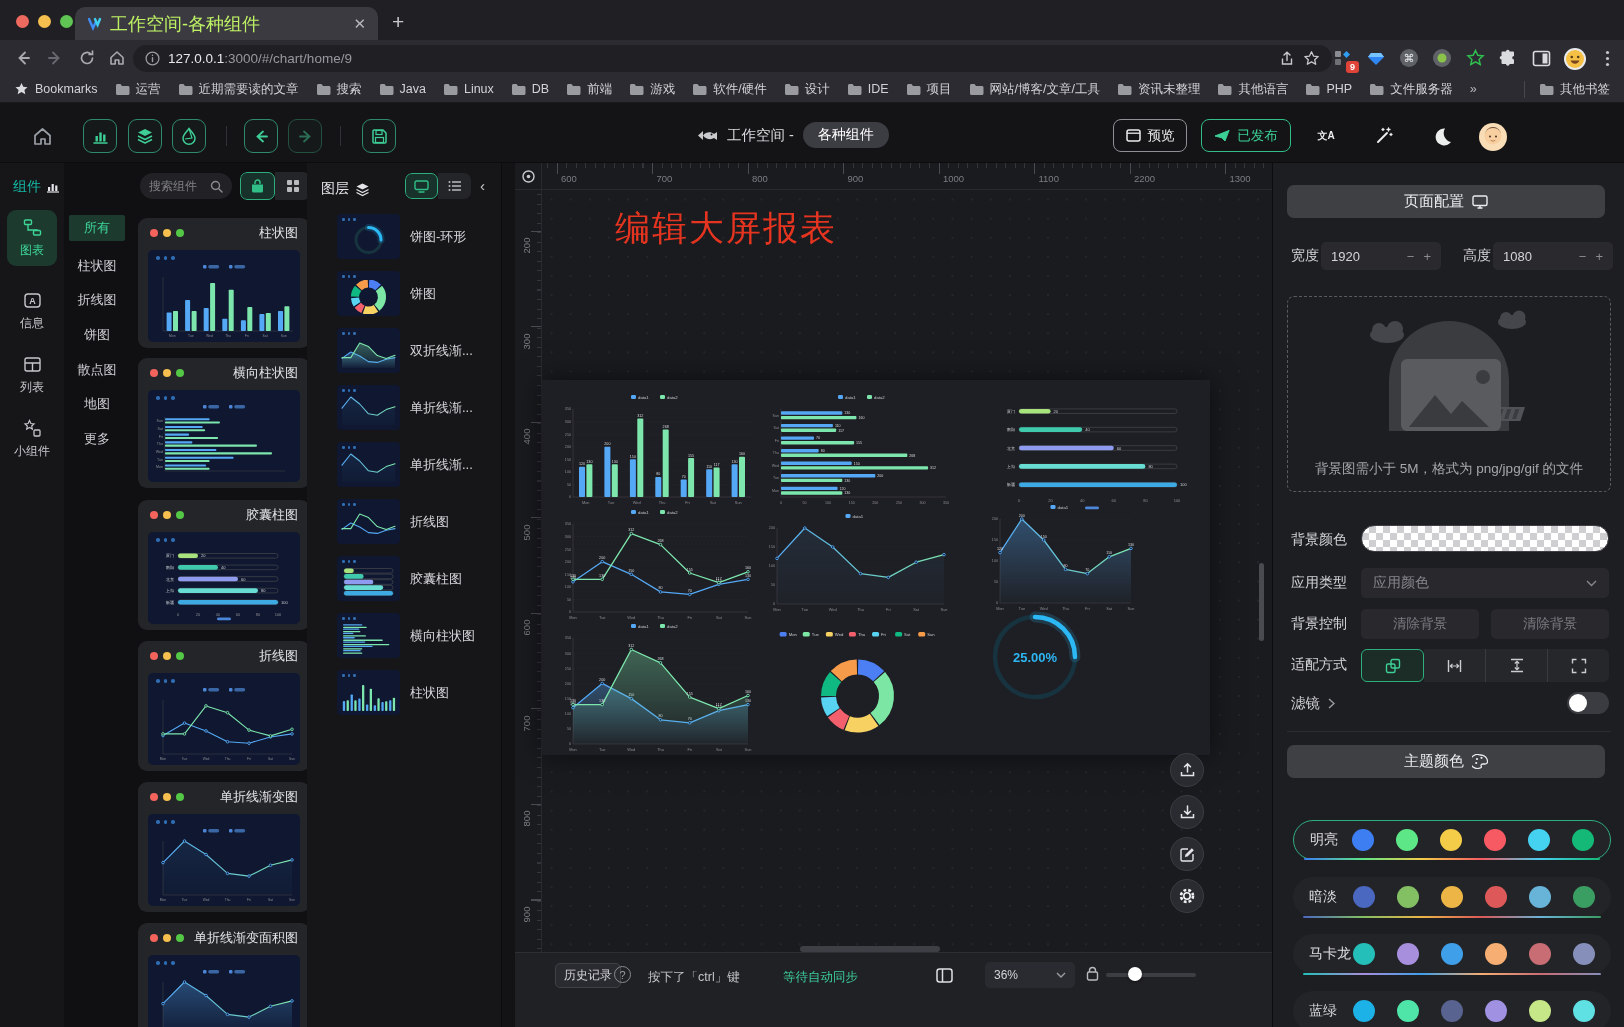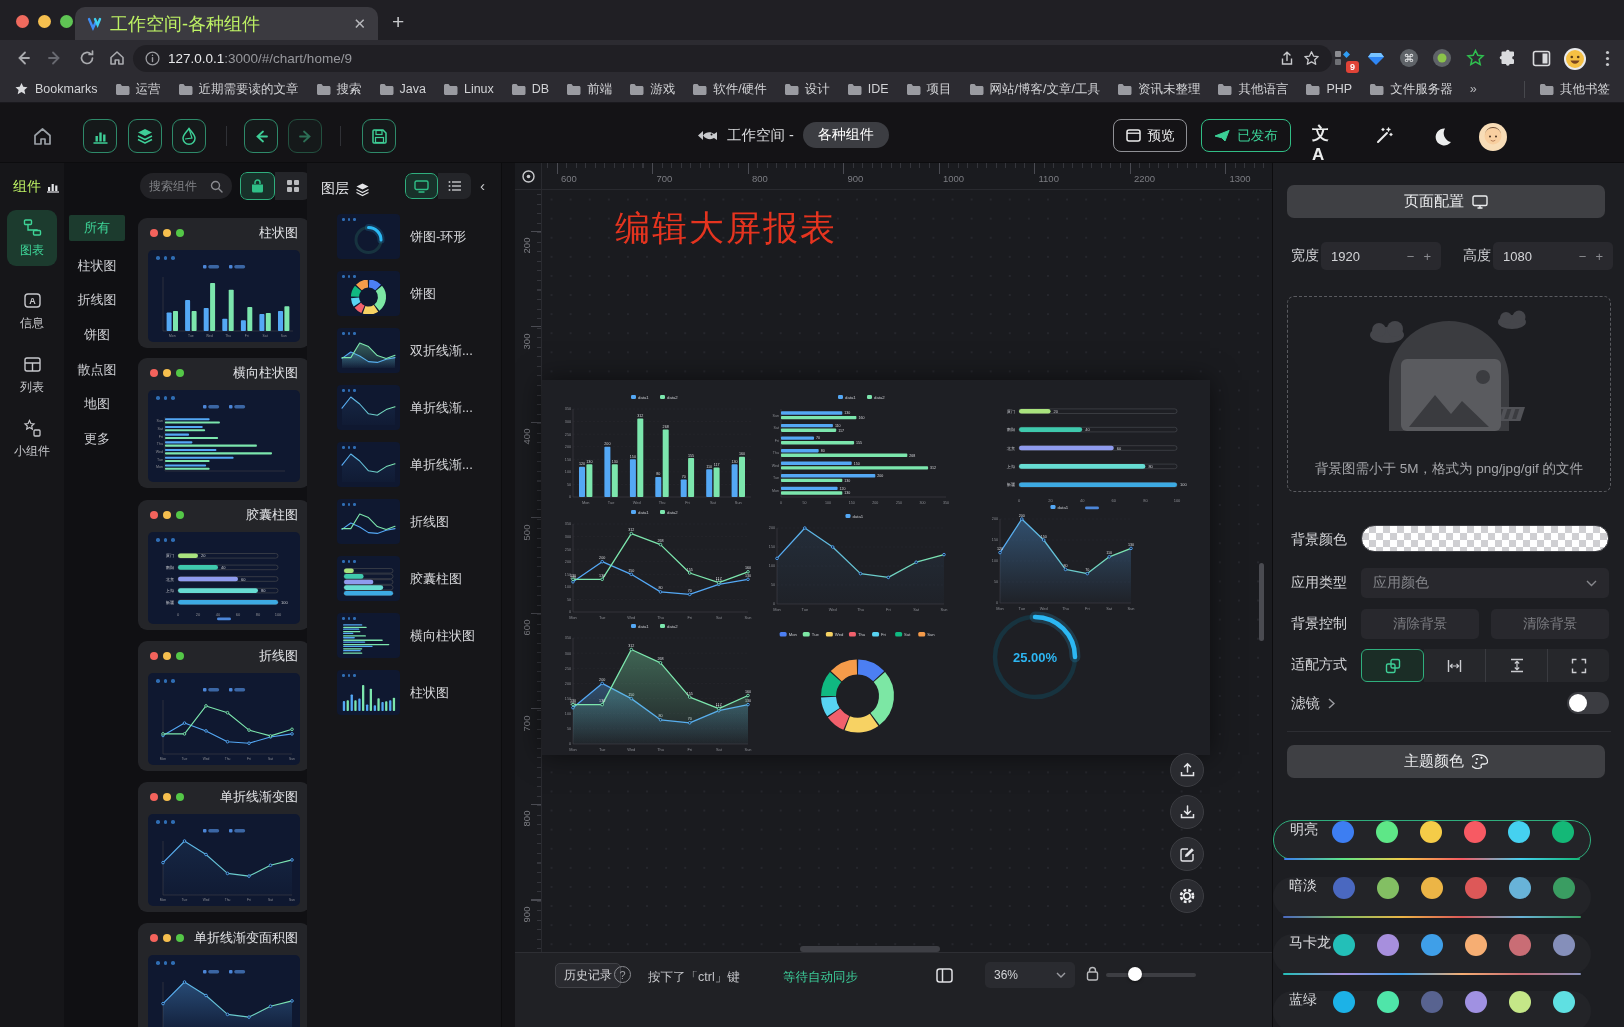--- a/index.html
+++ b/index.html
@@ -36,21 +36,21 @@
 #wsgroup{position:absolute;left:697px;top:122px;display:flex;align-items:center;gap:9px}
 .ws-label{font-size:14.5px;color:#dadbde}
 .ws-pill{background:#3c3d42;border-radius:14px;padding:4px 15px;font-size:14px;color:#fff}
 .ab-btn{position:absolute;top:119px;height:33px;border-radius:8px;display:flex;align-items:center;justify-content:center;gap:7px;font-size:13.5px}
 #btn-preview{left:1113px;width:74px;border:1.2px solid #8f9095;color:#eceded}
 #btn-publish{left:1201px;width:90px;border:1.2px solid #31bd85;color:#3bd096}
 .ab-ic{position:absolute;top:122px;width:28px;height:28px;display:grid;place-items:center}
 
 
 #leftnav{position:absolute;left:0;top:163px;width:64px;height:864px;background:#161619}
-#comp-title{position:absolute;left:13px;top:178px;display:flex;align-items:center;gap:5px;font-size:14px;color:#bef264;white-space:nowrap}
+#comp-title{position:absolute;left:13px;top:178px;display:flex;align-items:center;gap:5px;font-size:14px;color:#14b8a6;white-space:nowrap}
 .nav-tile{position:absolute;left:7px;width:50px;height:56px;border-radius:9px;display:flex;flex-direction:column;align-items:center;justify-content:center;gap:5px;font-size:12px;color:#c6c7cb}
 .nav-tile.active{background:#1c3b2e;color:#3ed598}
 #catcol{position:absolute;left:64px;top:163px;width:66px;height:864px;background:#101013}
 .cat{position:absolute;left:50%;transform:translateX(-50%);font-size:13px;color:#cfd0d4;white-space:nowrap}
 .cat.active{background:#1c3b2e;color:#3ed598;border-radius:2px;width:56px;height:26px;line-height:26px;text-align:center}
 
 
 #comppanel{position:absolute;left:130px;top:163px;width:190px;height:864px;background:#101013;border-right:1px solid #0c0c0e;overflow:hidden}
 #search{position:absolute;left:10px;top:10px;width:92px;height:26px;background:#222226;border-radius:13px;display:flex;align-items:center;padding:0 9px;gap:4px}
 #search input{flex:1;min-width:0;background:none;border:none;outline:none;color:#c9cacd;font-size:12px;font-family:inherit}
@@ -125,21 +125,21 @@
 .clearbtn{position:absolute;top:446px;width:118px;height:30px;background:#28282d;border-radius:5px;font-size:13.5px;color:#7d7e83;display:grid;place-items:center}
 #fitseg{position:absolute;left:88px;top:486px;width:248px;height:33px;display:flex}
 .fitcell{flex:1;display:grid;place-items:center;background:#26272b;border-left:1px solid #3a3b40}
 .fitcell:first-child{background:#1b2d26;border:1.2px solid #2fae7d;border-radius:6px}
 .fitcell:nth-child(2){border-left:none;border-radius:0}
 .fitcell:last-child{border-radius:0 6px 6px 0}
 #filterrow{position:absolute;left:18px;top:531px;display:flex;align-items:center;gap:8px;font-size:14.5px;color:#d4d5d8}
 #toggle{position:absolute;left:294px;top:529px;width:42px;height:22px;border-radius:11px;background:#3b3c41}
 #toggle .knob{position:absolute;left:2px;top:2px;width:18px;height:18px;border-radius:50%;background:#fff}
 #rp-div{position:absolute;left:14px;top:568px;width:324px;height:1px;background:#2d2e33}
-.trow{position:absolute;left:0;width:318px;height:40px;background:#232428;border-radius:20px;display:flex;align-items:flex-start;padding:0 16px}
+.trow{position:absolute;left:20px;width:318px;height:40px;background:#232428;border-radius:20px;display:flex;align-items:center;padding:0 16px}
 .trow.sel{border:1.2px solid #2fae7d}
 .trow-name{width:58px;font-size:14px;color:#dcdde0}
 .trow-dots{display:flex;gap:22px}
 .tdot2{width:22px;height:22px;border-radius:50%}
 .trow-line{position:absolute;left:10px;right:10px;bottom:-1px;height:2.5px;border-radius:2px}
 </style>
 </head>
 <body>
 
 <div id="app">
@@ -484,21 +484,21 @@
         <path d="M1 4.2h13" stroke="#eceded" stroke-width="1.3"></path>
       </svg>
     <span>预览</span>
   </div>
   <div class="ab-btn" id="btn-publish">
     <svg width="16" height="14" viewBox="0 0 16 14">
         <path d="M1 7l14-5.5L11 12 7.8 8.8 1 7zM7.8 8.8L15 1.5" fill="#3bd096" stroke="#3bd096" stroke-width="1" stroke-linejoin="round"></path>
       </svg>
     <span>已发布</span>
   </div>
-  <span class="ab-ic" style="left:1312px;color:#eceded;font-size:17px;font-weight:700">文A</span>
+  <span class="ab-ic" style="left:1312px;color:#eceded;font-size:10px;font-weight:700">文A</span>
   <span class="ab-ic" style="left:1370px">
       <svg width="20" height="20" viewBox="0 0 20 20">
         <path d="M4 16L13 7" stroke="#eceded" stroke-width="2" stroke-linecap="round"></path>
         <path d="M14.5 2v3M13 3.5h3M17 7.5v2M16 8.5h2M9 2.5v2M8 3.5h2" stroke="#eceded" stroke-width="1.3" stroke-linecap="round"></path>
       </svg>
     </span>
   <span class="ab-ic" style="left:1428px">
       <svg width="19" height="19" viewBox="0 0 19 19">
         <path d="M12 1.5a8.5 8.5 0 1 0 6 13.5A9 9 0 0 1 12 1.5z" fill="#eceded"></path>
       </svg>

